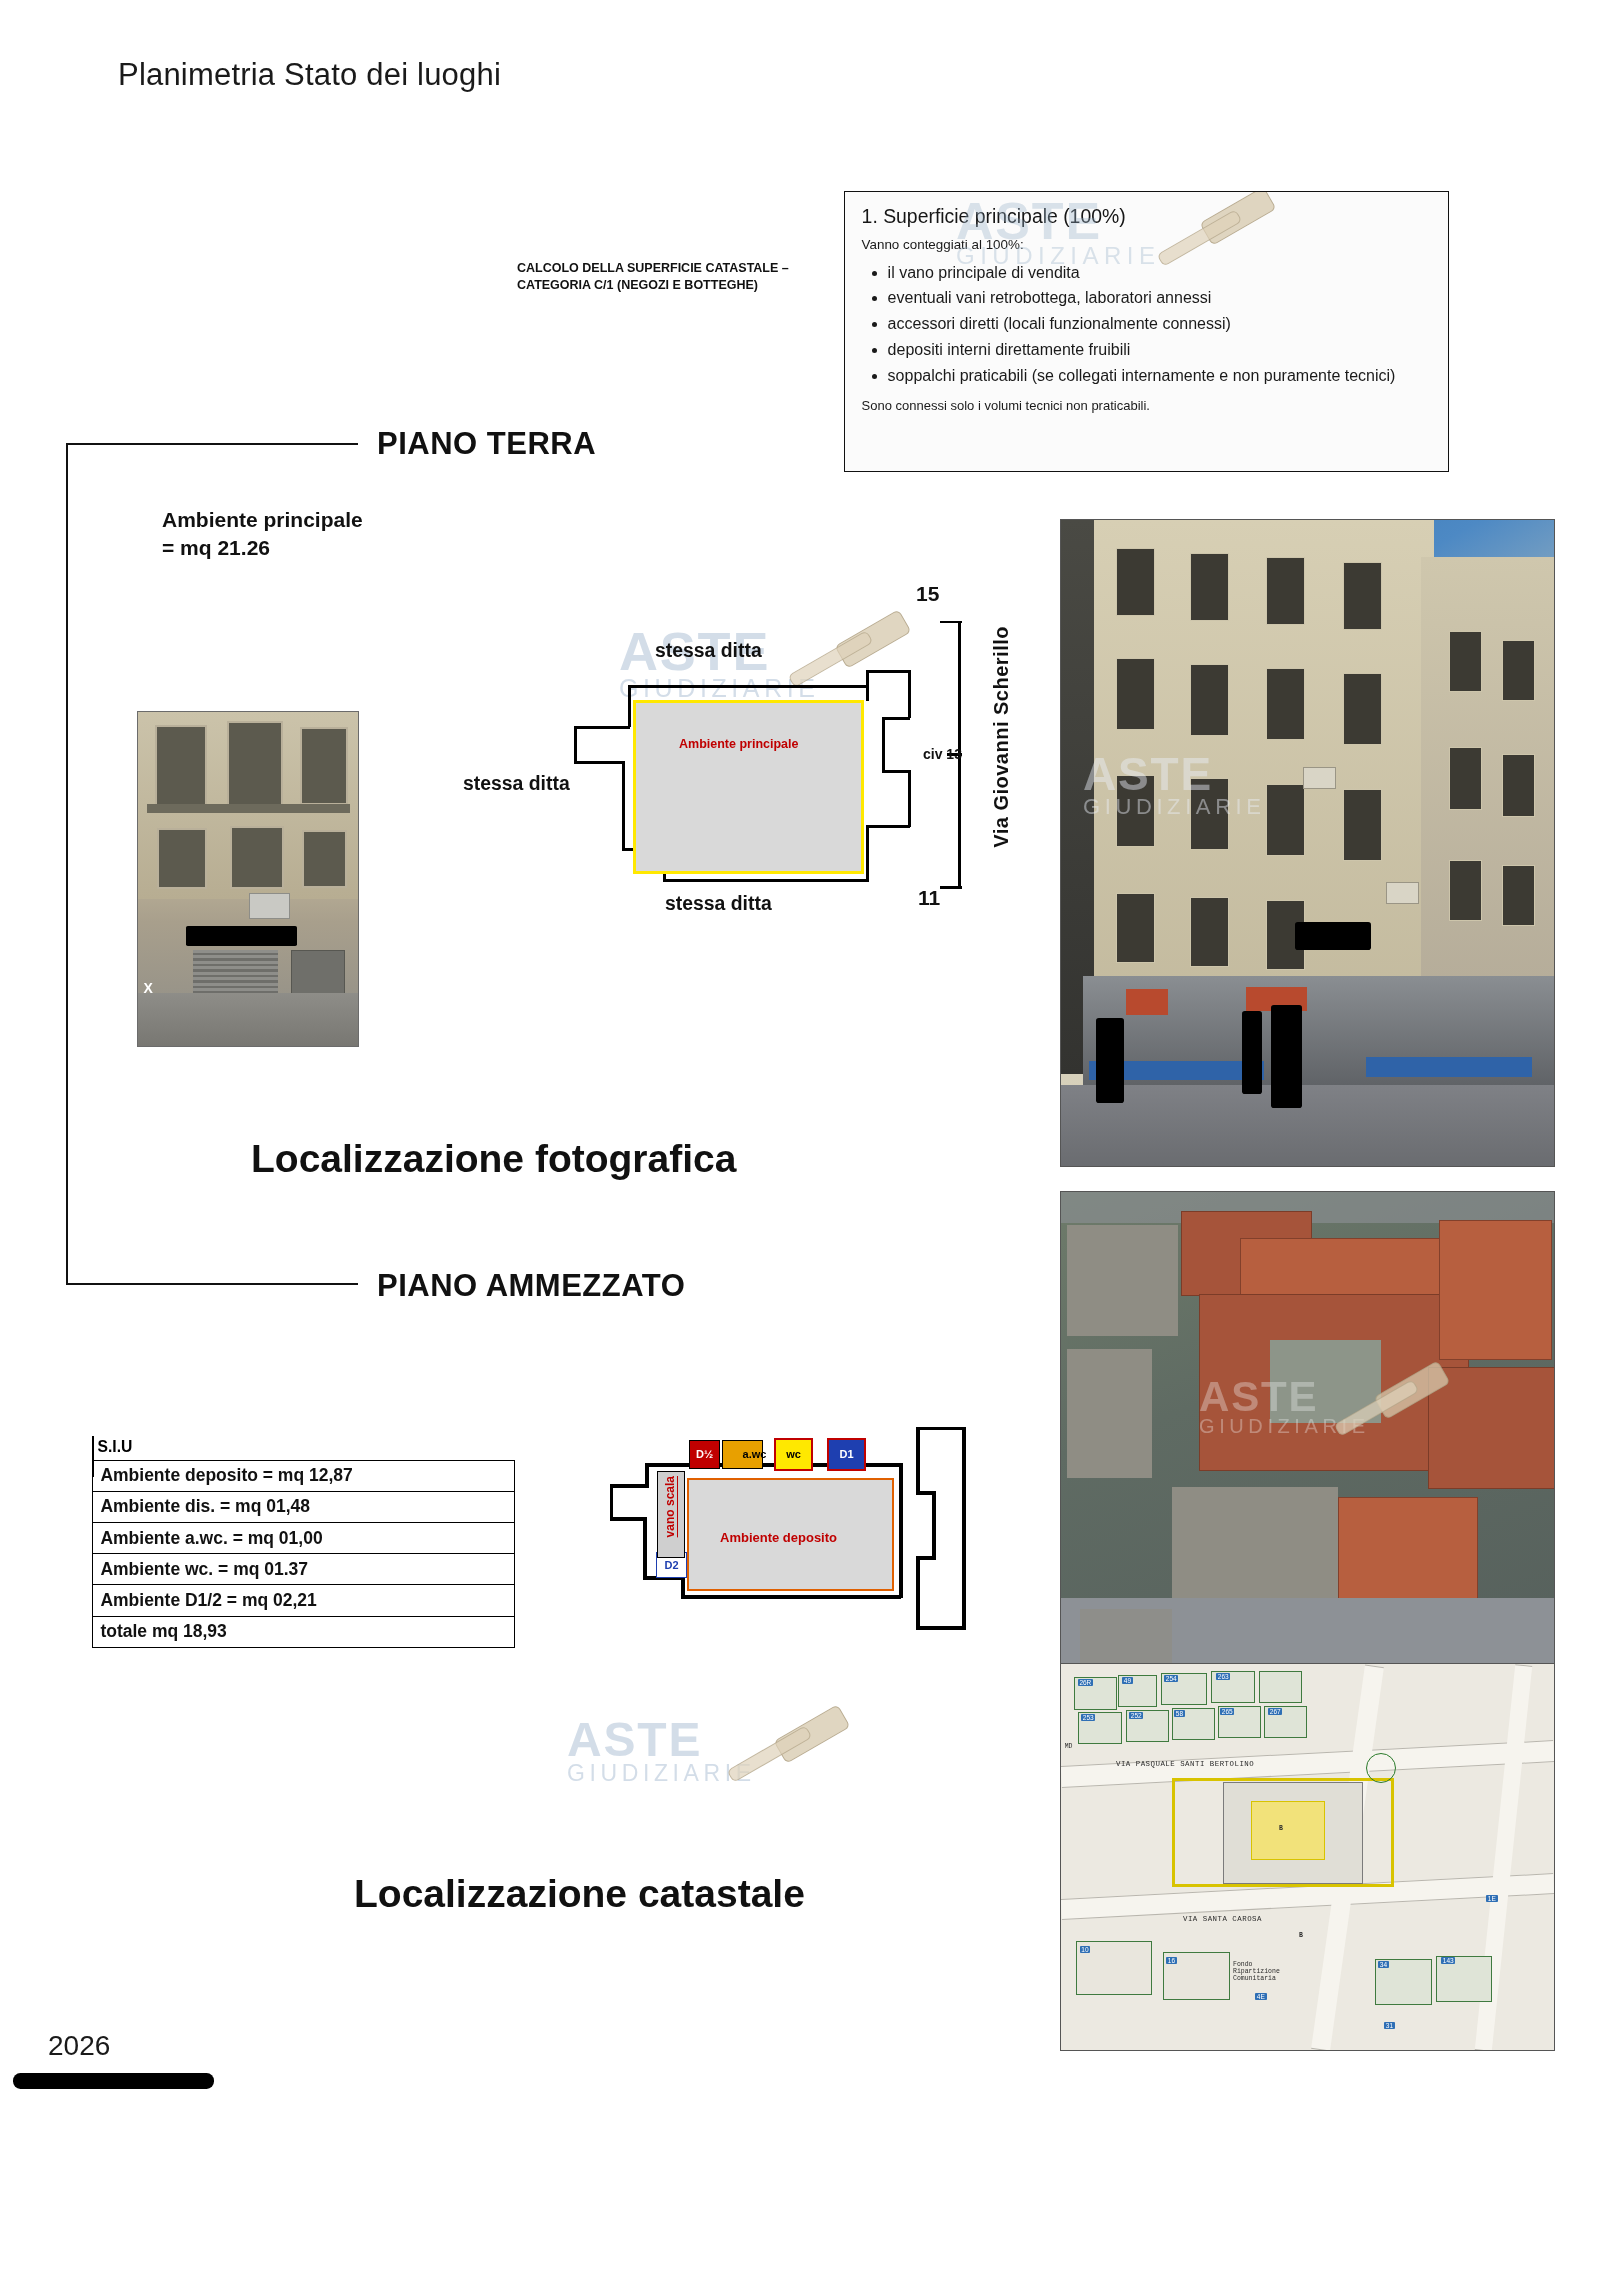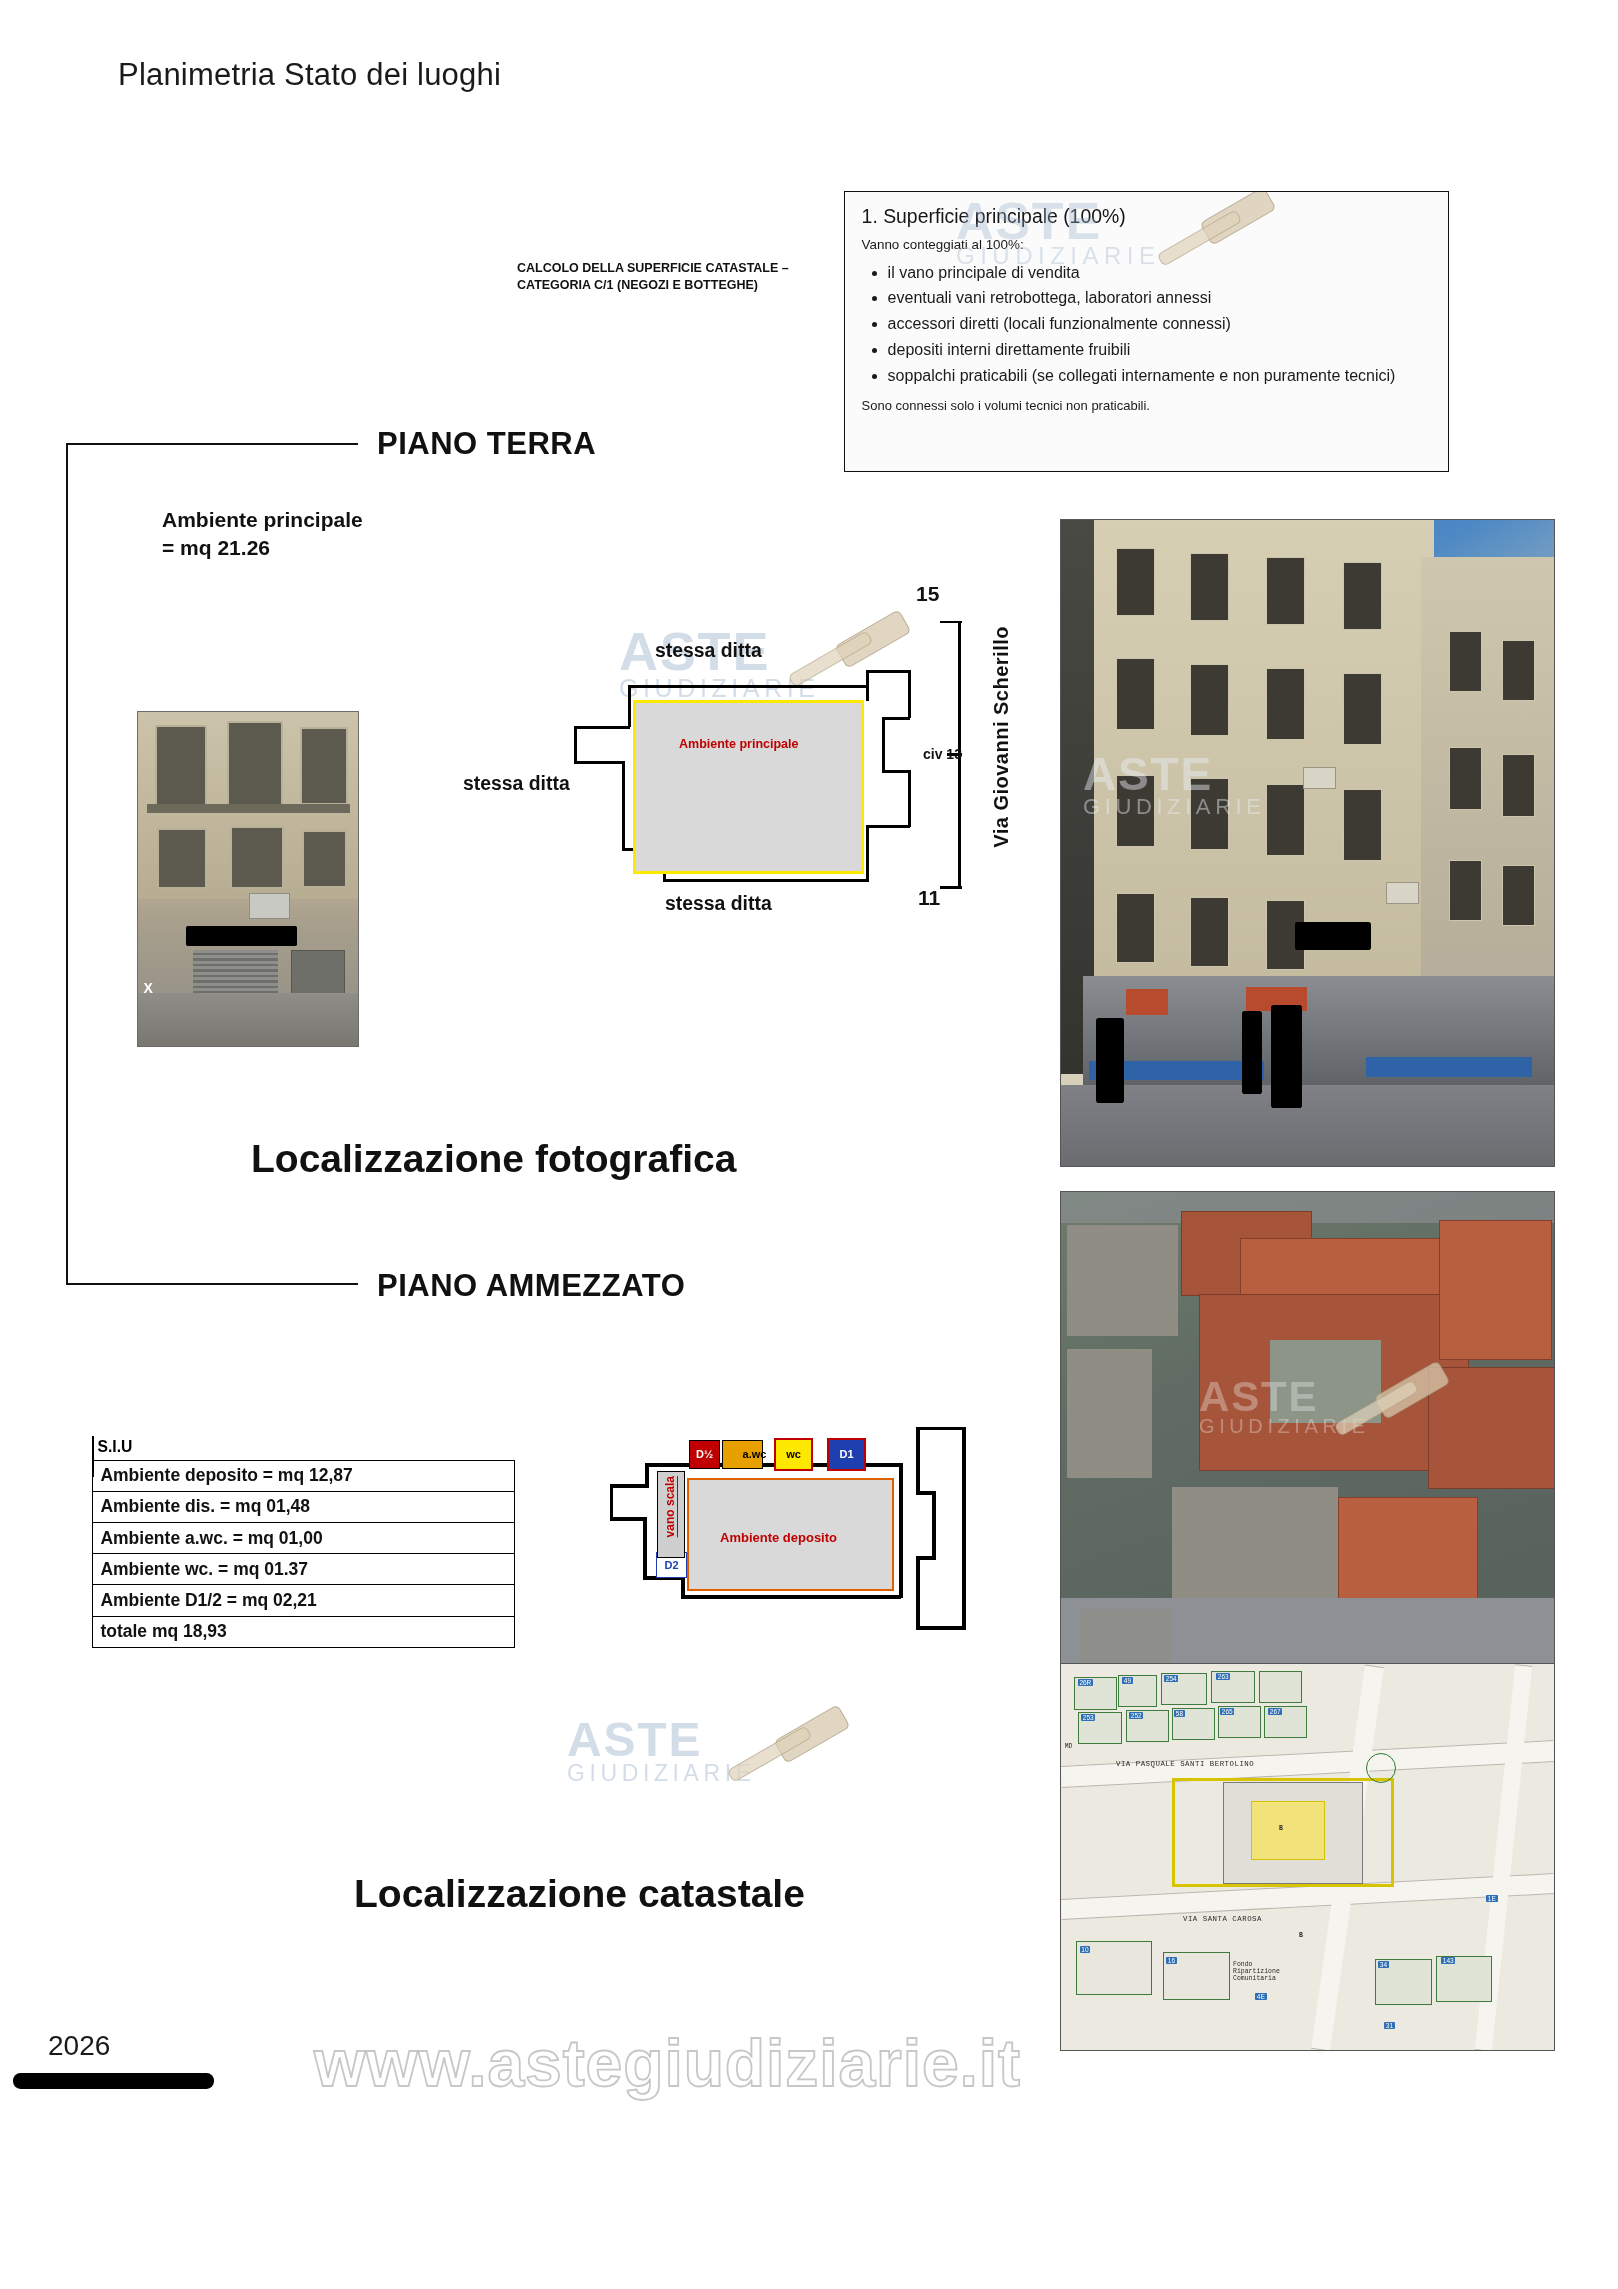--- a/index.html
+++ b/index.html
@@ -714,17 +714,16 @@
   </div>
   <div class="gavel" style="left:729px; top:1717px; width:129px; height:55px;">
     <div class="head" style="left:46px; top:3.7px;"></div>
     <div class="handle" style="left:-5.5px; top:29.5px;"></div>
   </div>
 
   <div class="big-caption" id="caption-catastale">Localizzazione catastale</div>
 
   <div class="year">2026</div>
   <div class="year-bar"></div>
-  <div class="site-wm">www.astegiudiziarie.it</div>
 
 
 </div>
 
 
 </body></html>

